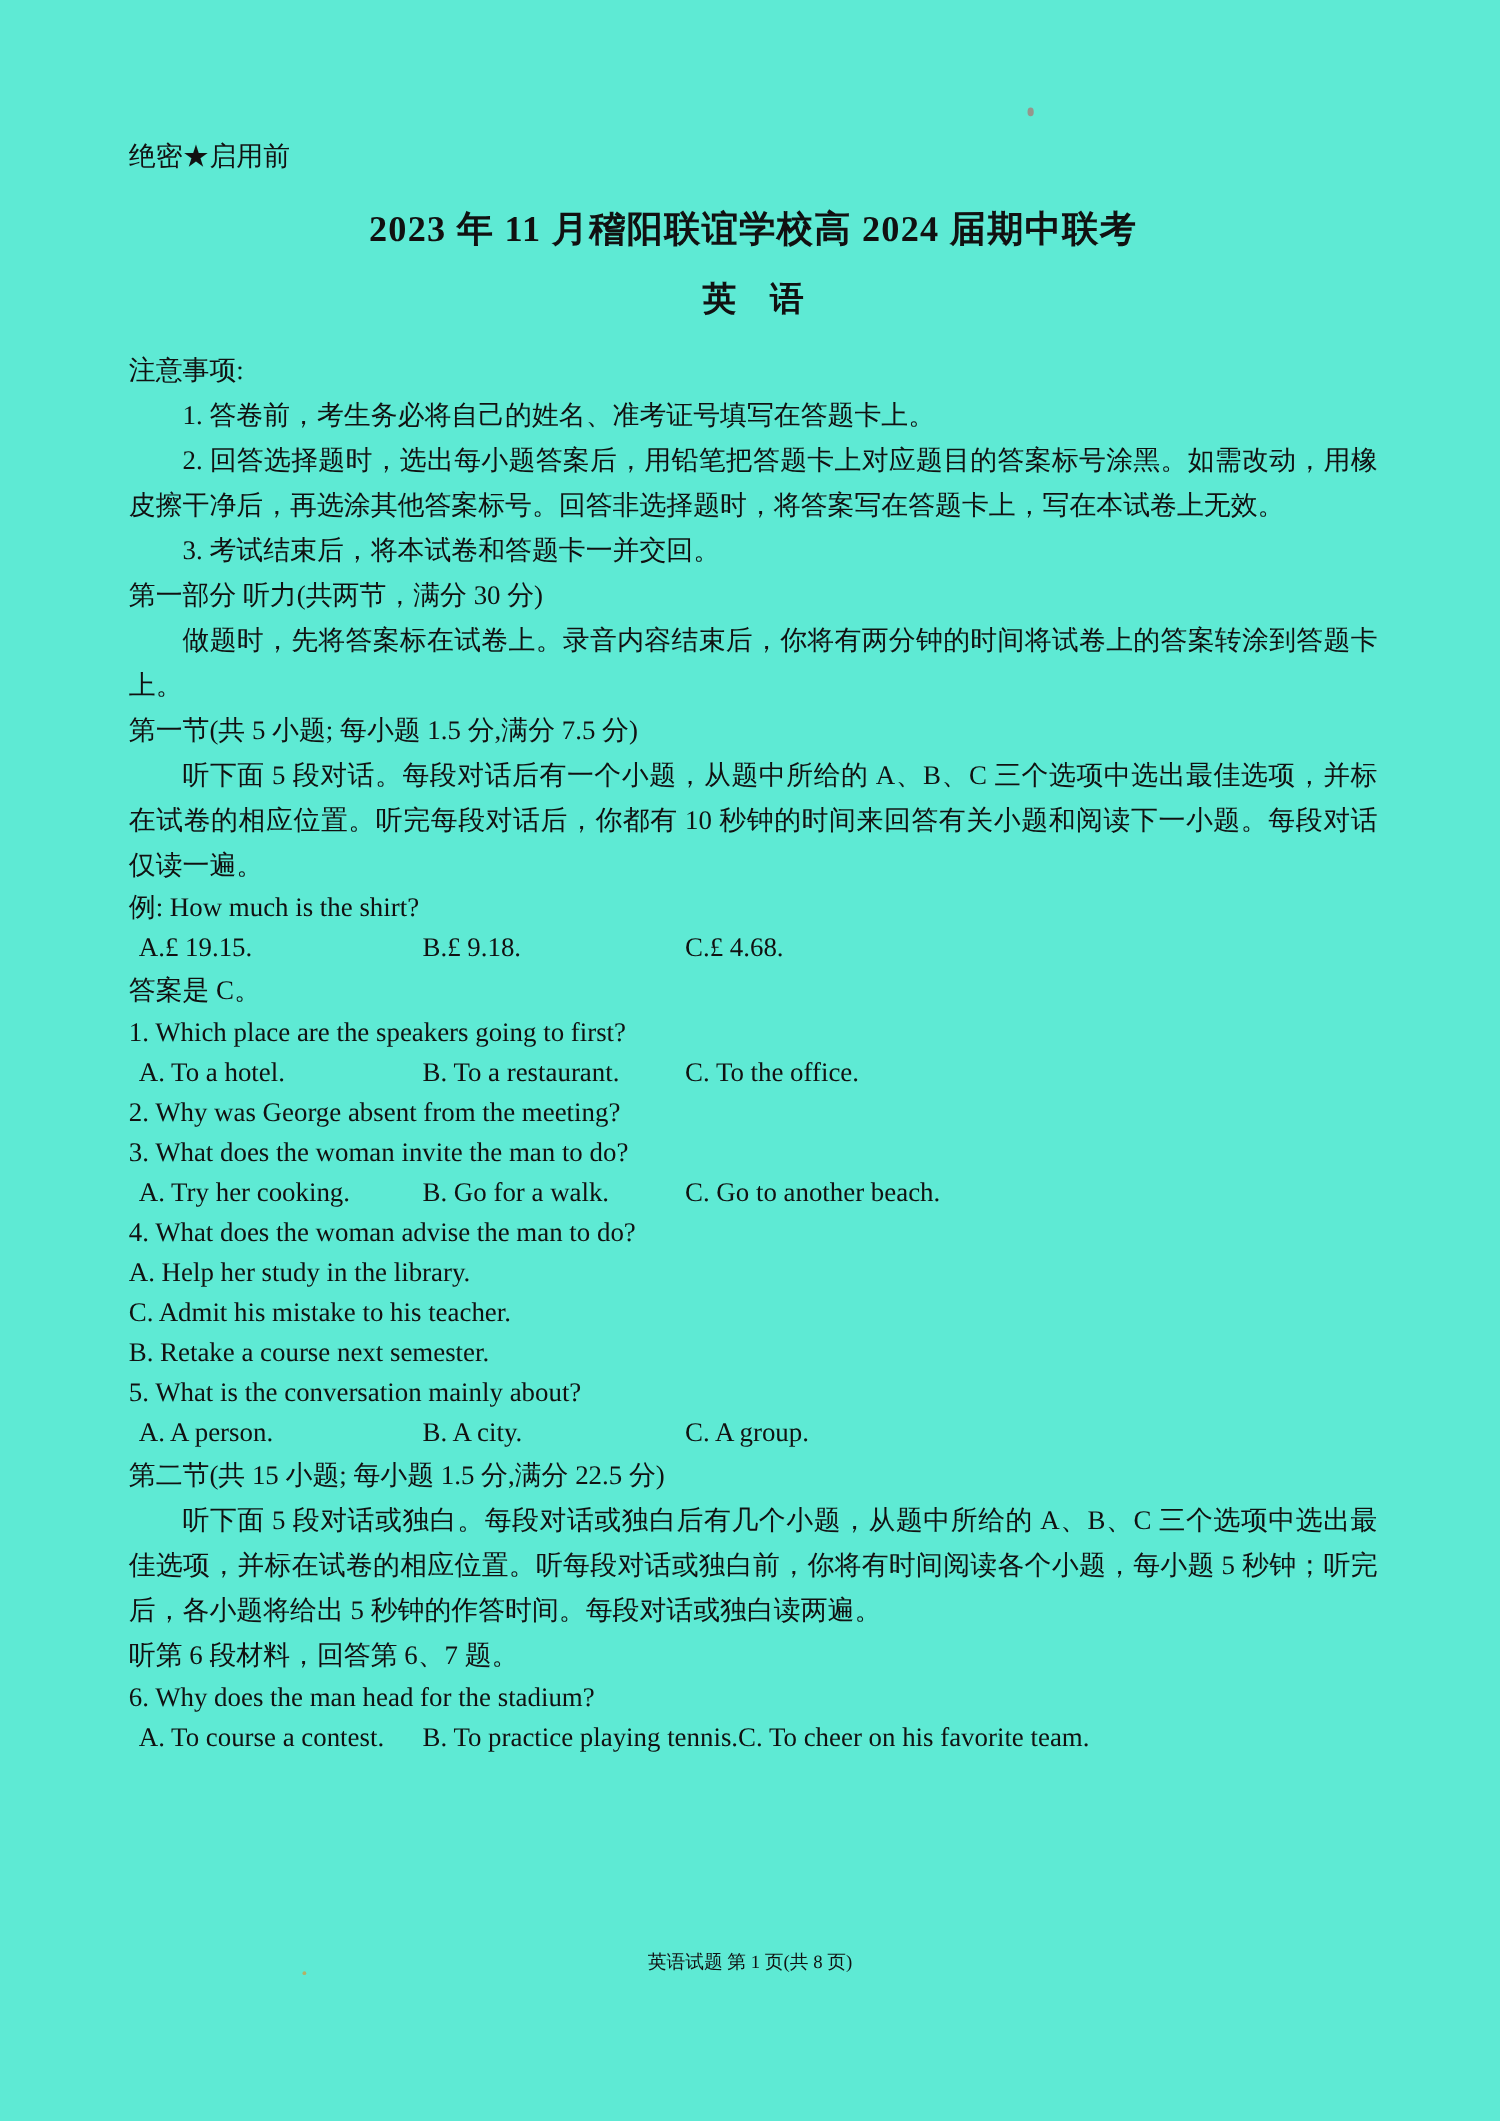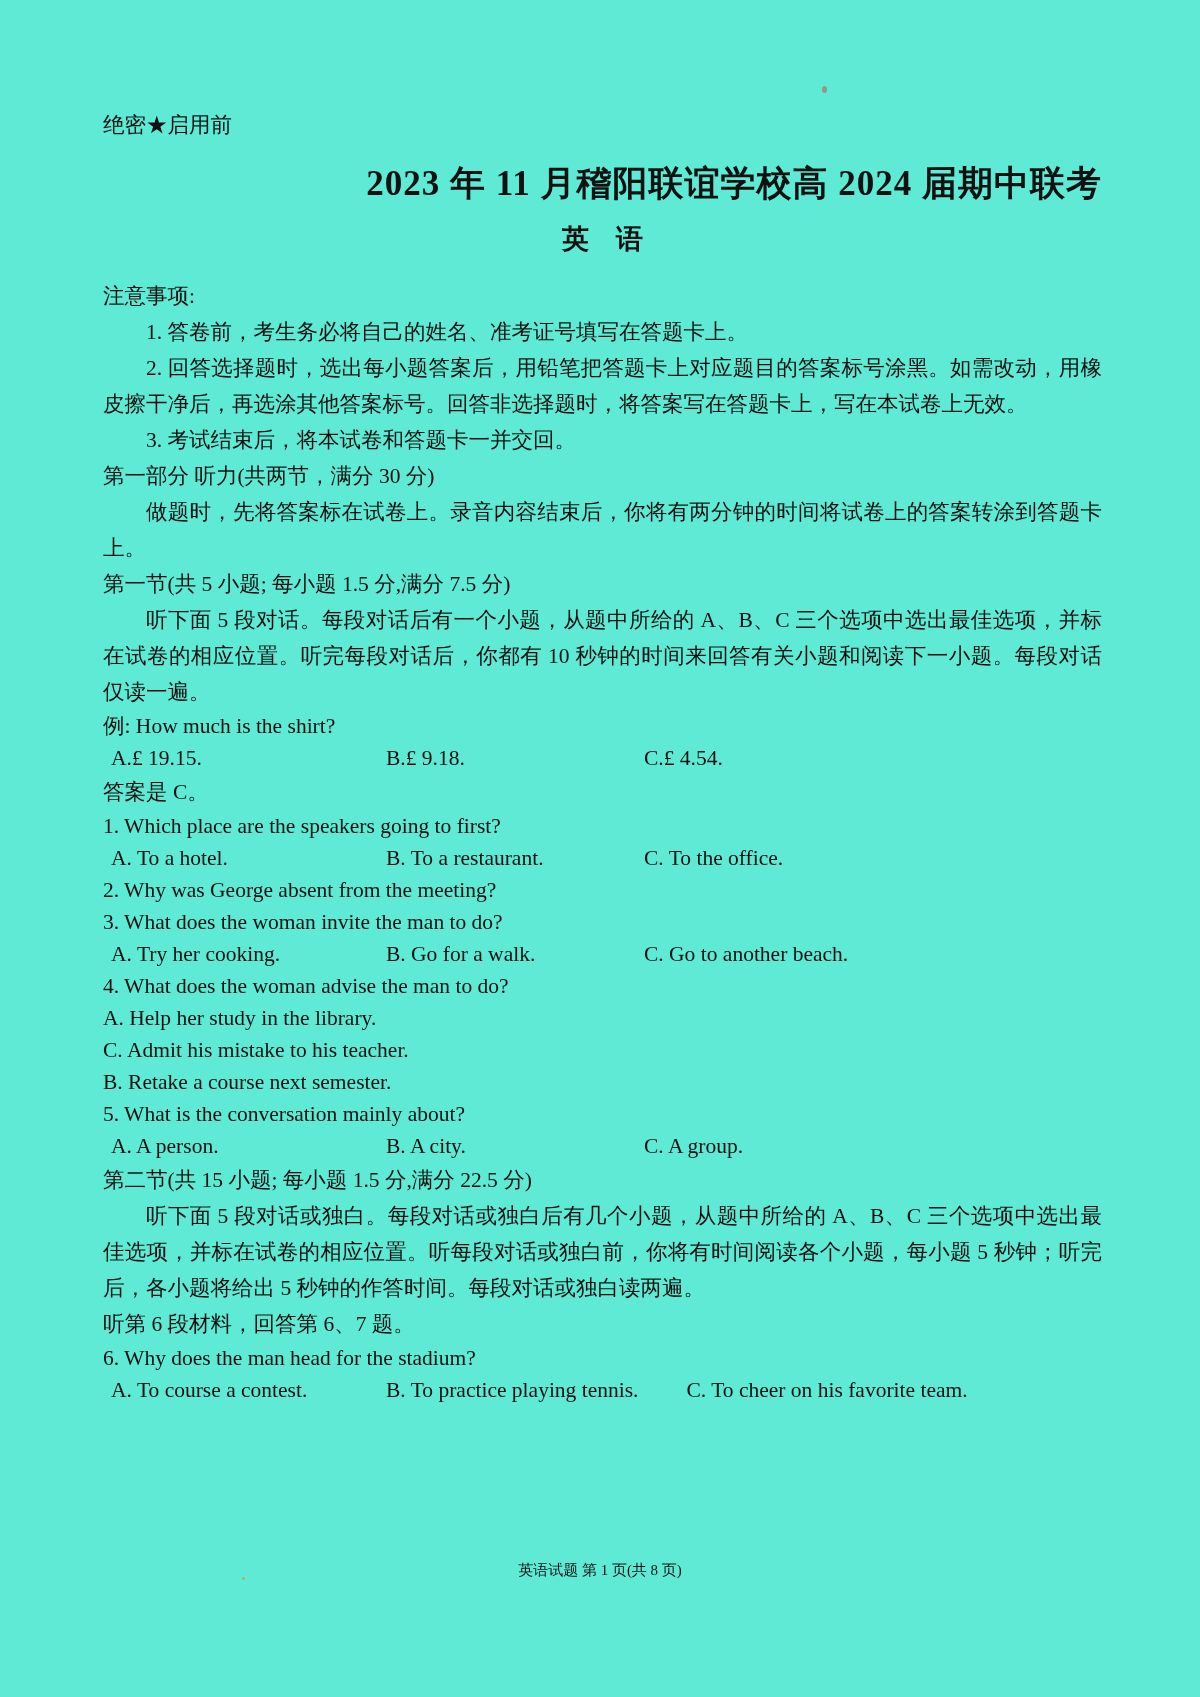--- a/index.html
+++ b/index.html
@@ -10,44 +10,44 @@
     width: 1200px;
     height: 1697px;
     margin: 0 auto;
     background: #5eead4;
     overflow: hidden;
     padding: 112px 98px 0 103px;
   }
   .security-label { font-size: 21.5px; line-height: 26px; }
   .doc-title {
     margin-top: 28px;
-    font-size: 35px;
+    font-size: 29px;
     font-weight: bold;
     line-height: 36px;
-    text-align: right;
+    text-align: center;
     letter-spacing: 1px;
   }
   .doc-subject {
     margin-top: 20px;
     font-size: 27px;
     font-weight: bold;
     line-height: 34px;
     text-align: center;
   }
   .zh { font-size: 21.5px; line-height: 36px; }
   .en { font-size: 21.5px; line-height: 32px; }
   .para {
     font-size: 21.5px;
     line-height: 36px;
     text-align: justify;
     text-justify: inter-character;
     text-indent: 43px;
   }
   .notes-heading { margin-top: 22px; }
-  .opts { display: flex; padding-left: 8px; gap: 48px; }
+  .opts { display: flex; padding-left: 8px; }
   .opts .o1 { min-width: 227px; }
   .opts .o2 { min-width: 210px; }
   .footer {
     position: absolute;
     top: 1557px;
     left: 0;
     width: 100%;
     text-align: center;
     font-size: 15px;
     line-height: 26px;
@@ -81,21 +81,21 @@
 
   <div class="zh">第一节(共 5 小题; 每小题 1.5 分,满分 7.5 分)</div>
 
   <p class="para">听下面 5 段对话。每段对话后有一个小题，从题中所给的 A、B、C 三个选项中选出最佳选项，并标在试卷的相应位置。听完每段对话后，你都有 10 秒钟的时间来回答有关小题和阅读下一小题。每段对话仅读一遍。</p>
 
   <div class="en">例: How much is the shirt?</div>
 
   <div class="opts en">
     <span class="o1">A.£ 19.15.</span>
     <span class="o2">B.£ 9.18.</span>
-    <span class="o3">C.£ 4.54.</span>
+    <span class="o3">C.£ 4.68.</span>
   </div>
 
   <div class="zh">答案是 C。</div>
 
   <div class="en">1. Which place are the speakers going to first?</div>
   <div class="opts en">
     <span class="o1">A. To a hotel.</span>
     <span class="o2">B. To a restaurant.</span>
     <span class="o3">C. To the office.</span>
   </div>

